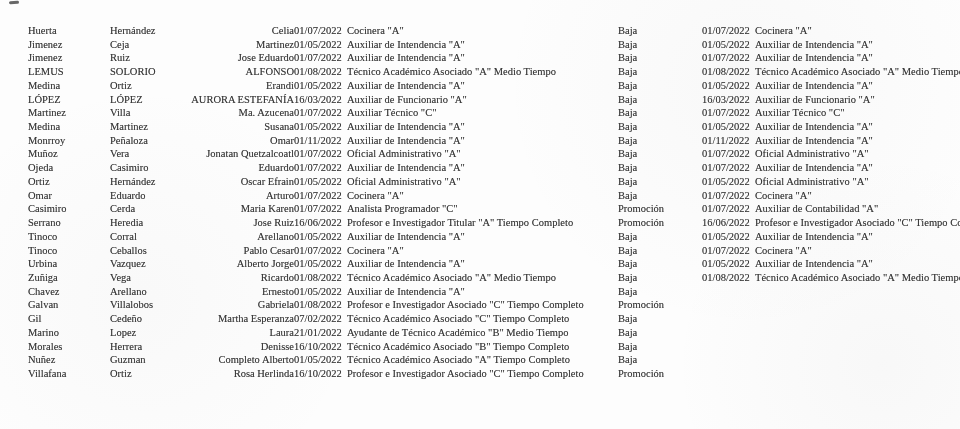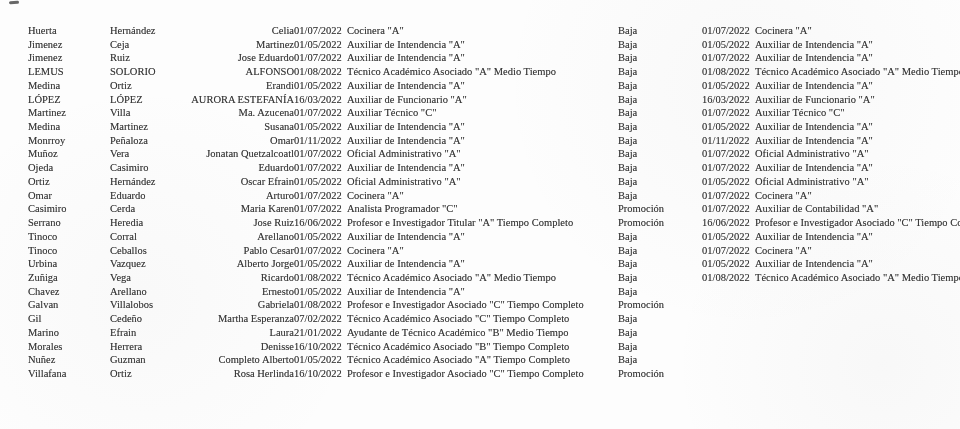--- a/index.html
+++ b/index.html
@@ -272,21 +272,21 @@
         <span class="cell c-materno">Cedeño</span>
         <span class="cell c-nombre">Martha Esperanza</span>
         <span class="cell c-fecha1">07/02/2022</span>
         <span class="cell c-puesto1">Técnico Académico Asociado "C" Tiempo Completo</span>
         <span class="cell c-movimiento">Baja</span>
         <span class="cell c-fecha2"></span>
         <span class="cell c-puesto2"></span>
       </div>
       <div class="row">
         <span class="cell c-paterno">Marino</span>
-        <span class="cell c-materno">Efrain</span>
+        <span class="cell c-materno">Lopez</span>
         <span class="cell c-nombre">Laura</span>
         <span class="cell c-fecha1">21/01/2022</span>
         <span class="cell c-puesto1">Ayudante de Técnico Académico "B" Medio Tiempo</span>
         <span class="cell c-movimiento">Baja</span>
         <span class="cell c-fecha2"></span>
         <span class="cell c-puesto2"></span>
       </div>
       <div class="row">
         <span class="cell c-paterno">Morales</span>
         <span class="cell c-materno">Herrera</span>

